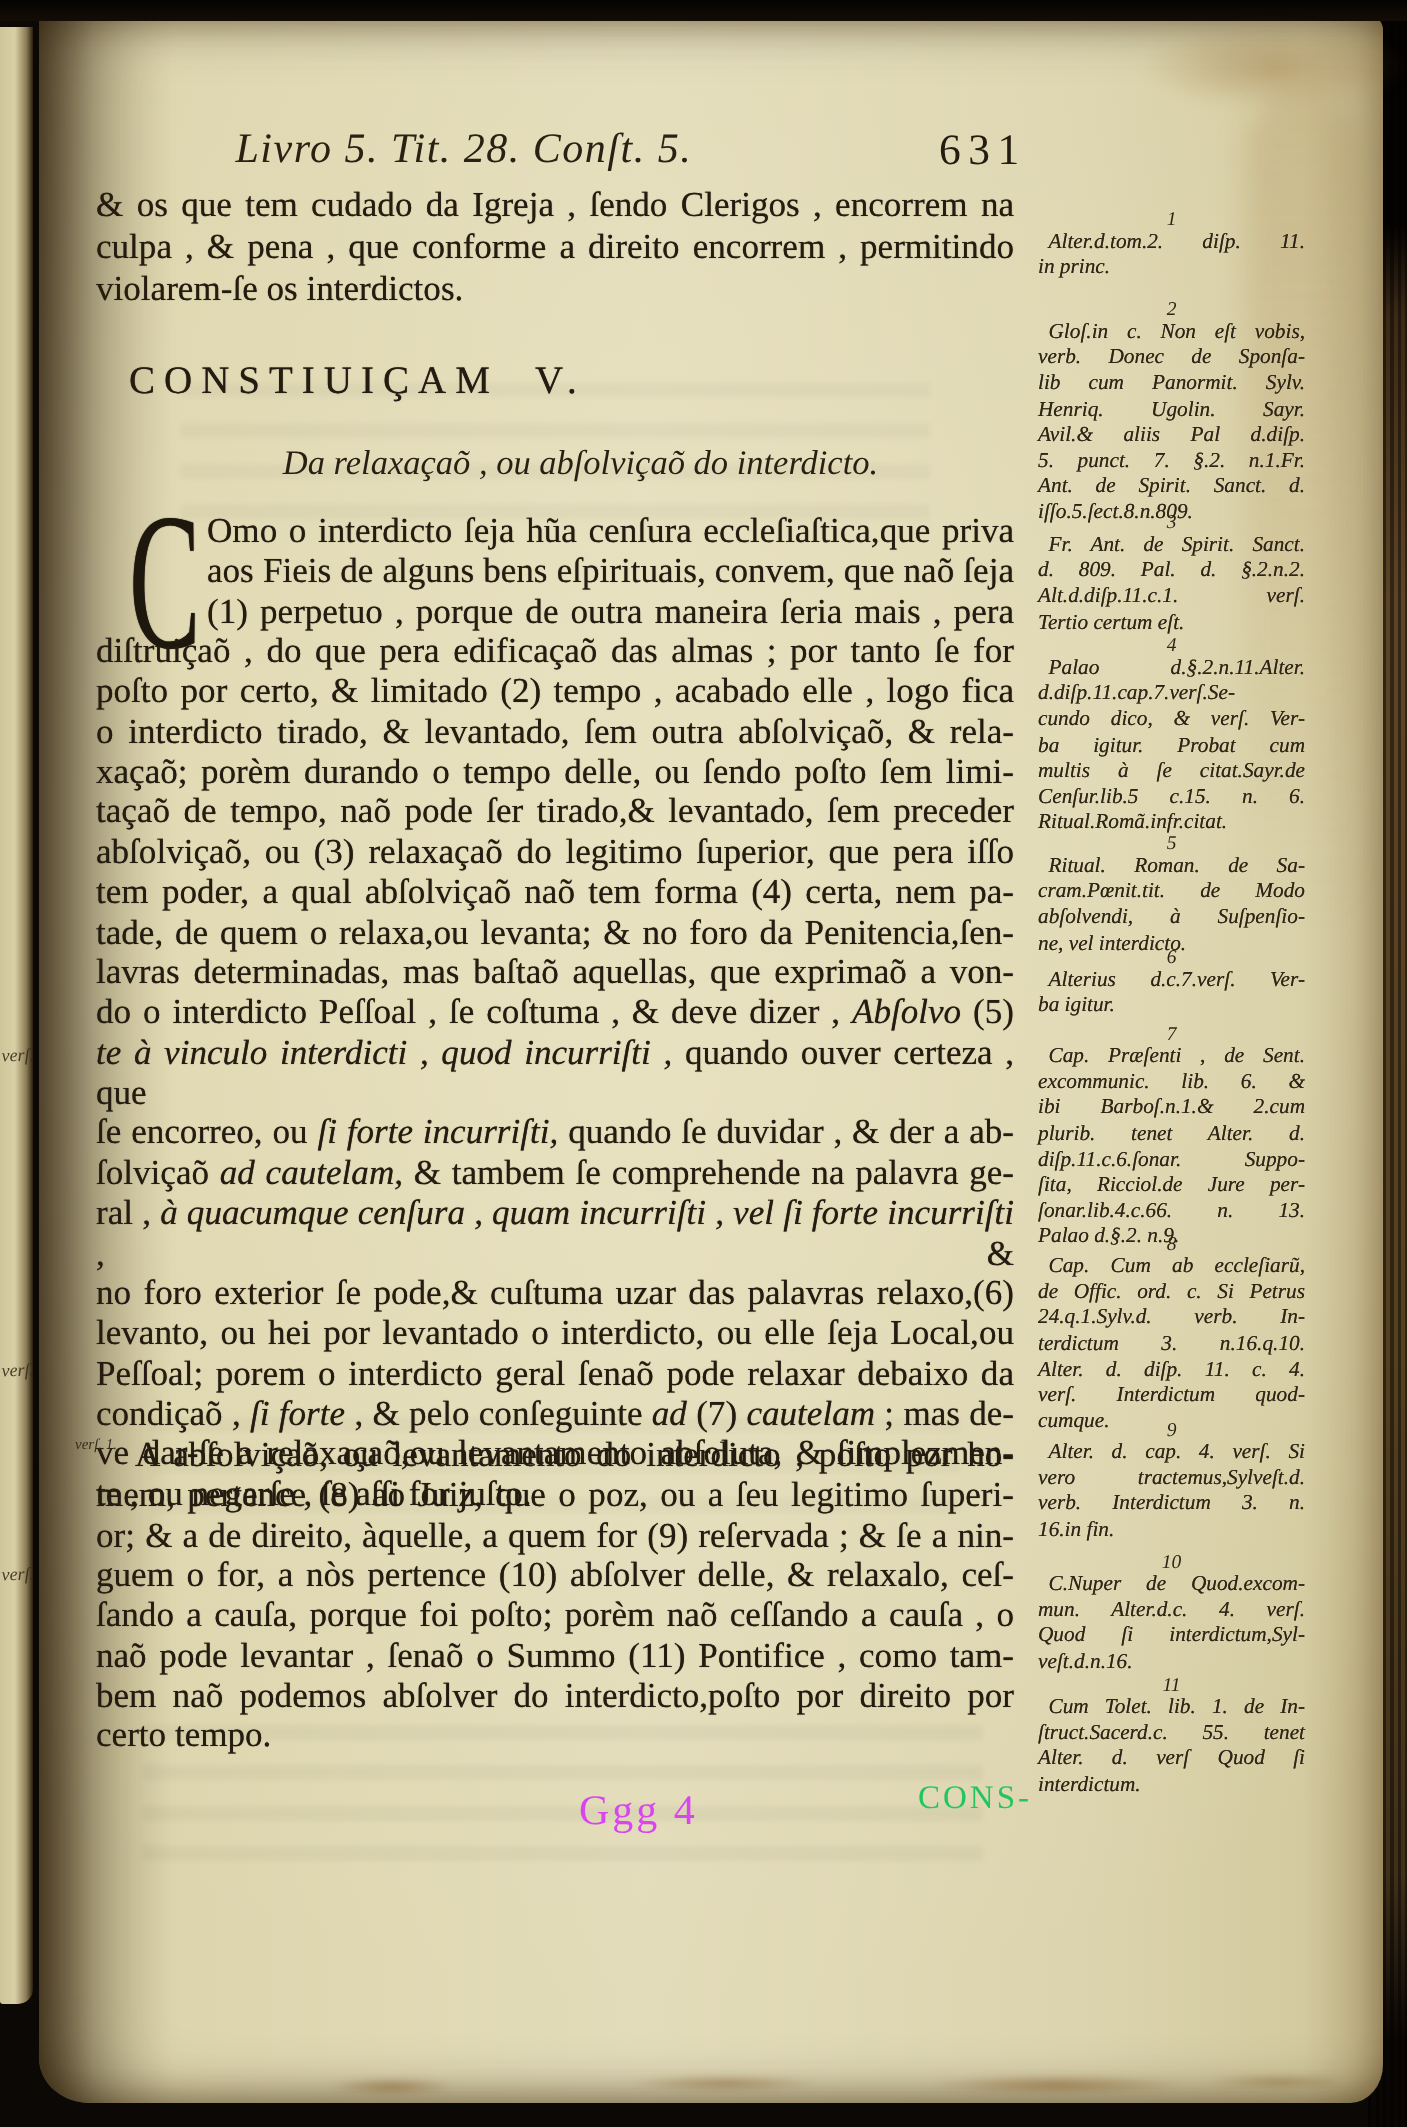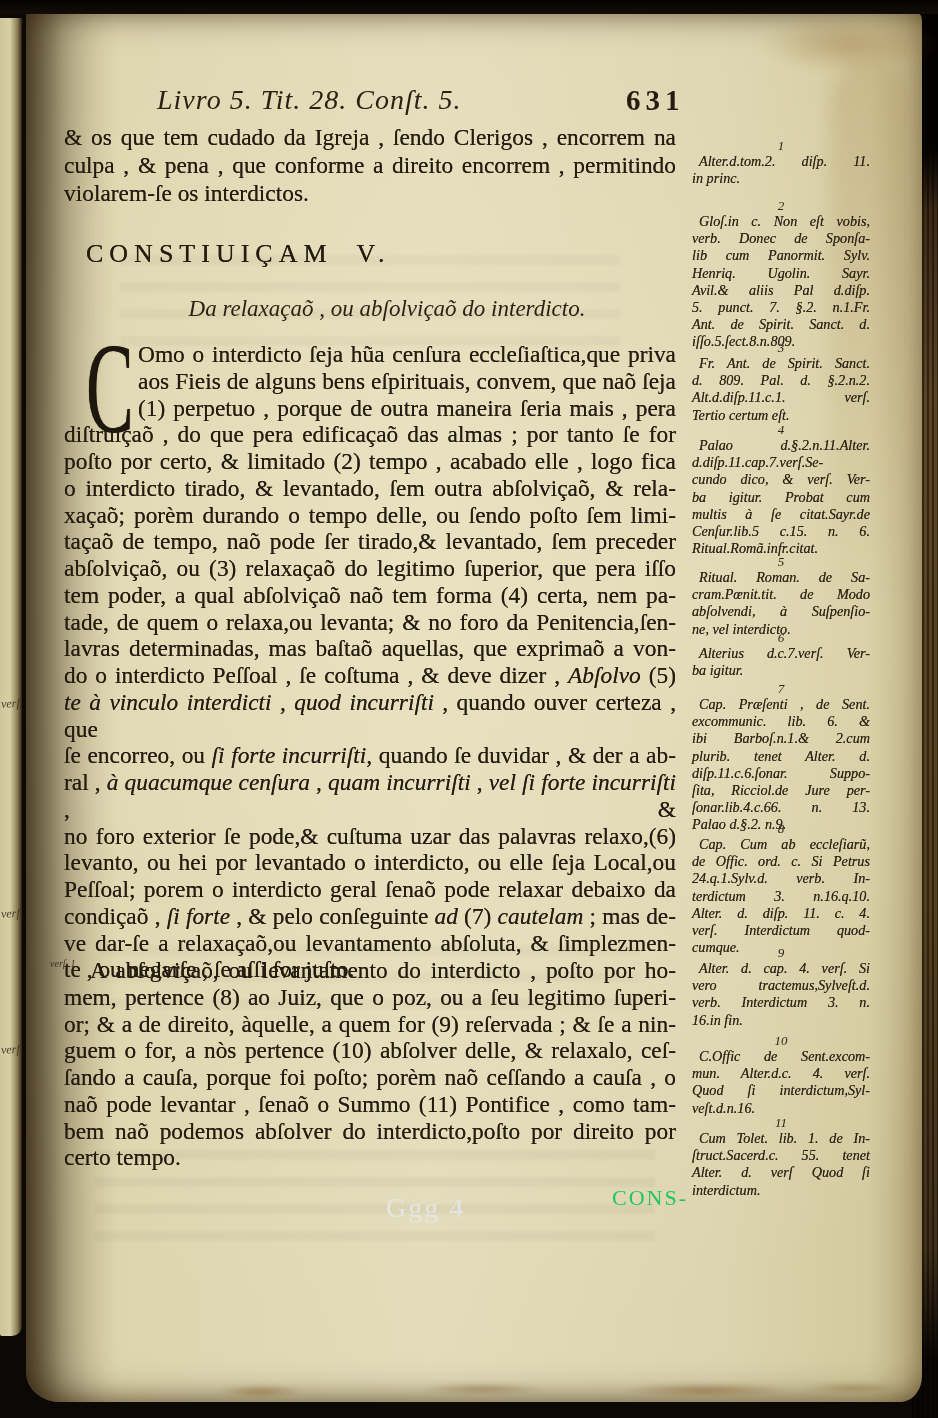--- a/index.html
+++ b/index.html
@@ -60,21 +60,21 @@
   .bleed.b3{left:95px;top:1150px;width:560px;height:95px;opacity:.12;}
 
   
   .overlay{position:absolute;inset:0;color:#241c11;}
   .it{font-style:italic;}
   .block{position:absolute;}
   .running-head{
     left:157px;top:84px;width:500px;text-align:left;
     font-style:italic;font-size:28px;letter-spacing:1px;color:#2a2114;
   }
-  .folio{left:626px;top:84px;width:80px;font-size:29px;letter-spacing:5px;color:#241c11;font-weight:bold;}
+  .folio{left:626px;top:84px;width:80px;font-size:29px;letter-spacing:5px;color:#241c11;}
   #intro,#para1,#para2{left:64px;width:612px;font-size:23.4px;line-height:26.75px;}
   #intro{top:123px;line-height:28.2px;}
   #para1{top:341px;}
   #para2{top:957px;}
   .bline{text-align:justify;text-align-last:justify;white-space:normal;
     text-shadow:0 0 .5px rgba(42,32,18,.85);}
   .bline:last-child{text-align-last:left;}
   #para1 .bline:nth-child(-n+3){padding-left:74px;}
   #para2 .bline:first-child{text-indent:26px;}
   .dropcap{
@@ -102,21 +102,21 @@
   .note:nth-of-type(2){top:198px;}
   .note:nth-of-type(3){top:340px;}
   .note:nth-of-type(4){top:422px;}
   .note:nth-of-type(5){top:554px;}
   .note:nth-of-type(6){top:630px;}
   .note:nth-of-type(7){top:681px;}
   .note:nth-of-type(8){top:821px;}
   .note:nth-of-type(9){top:945px;}
   .note:nth-of-type(10){top:1033px;}
   .note:nth-of-type(11){top:1115px;}
-  .signature{left:386px;top:1192px;font-size:28px;letter-spacing:2px;color:#e5e5e5;}
+  .signature{left:386px;top:1192px;font-size:28px;letter-spacing:2px;color:#d946ef;}
   .catchword{left:612px;top:1185px;font-size:22px;letter-spacing:2px;color:#22c55e;}
   #gutter-frags{position:absolute;left:0;top:0;width:26px;height:1418px;overflow:hidden;}
   .gfrag{position:absolute;left:1px;width:40px;font-style:italic;font-size:12px;color:rgba(55,44,26,.9);
     transform:rotate(-2deg);}
   .gfrag:nth-of-type(1){top:696px;}
   .gfrag:nth-of-type(2){top:906px;}
   .gfrag:nth-of-type(3){top:1042px;}
 </style>
 </head>
 <body>
@@ -156,20 +156,21 @@
       <div class="bline">o interdicto tirado, &amp; levantado, ſem outra abſolviçaõ, &amp; rela-</div>
       <div class="bline">xaçaõ; porèm durando o tempo delle, ou ſendo poſto ſem limi-</div>
       <div class="bline">taçaõ de tempo, naõ pode ſer tirado,&amp; levantado, ſem preceder</div>
       <div class="bline">abſolviçaõ, ou (3) relaxaçaõ do legitimo ſuperior, que pera iſſo</div>
       <div class="bline">tem poder, a qual abſolviçaõ naõ tem forma (4) certa, nem pa-</div>
       <div class="bline">tade, de quem o relaxa,ou levanta; &amp; no foro da Penitencia,ſen-</div>
       <div class="bline">lavras determinadas, mas baſtaõ aquellas, que exprimaõ a von-</div>
       <div class="bline"><span>do o interdicto Peſſoal , ſe coſtuma , &amp; deve dizer , </span><span class="it">Abſolvo</span><span> (5)</span></div>
       <div class="bline"><span class="it">te à vinculo interdicti , quod incurriſti ,</span><span> quando ouver certeza , que</span></div>
       <div class="bline"><span>ſe encorreo, ou </span><span class="it">ſi forte incurriſti,</span><span> quando ſe duvidar , &amp; der a ab-</span></div>
+      <div class="bline"><span>ſolviçaõ </span><span class="it">ad cautelam,</span><span> &amp; tambem ſe comprehende na palavra ge-</span></div>
       <div class="bline"><span>ral , </span><span class="it">à quacumque cenſura , quam incurriſti , vel ſi forte incurriſti</span><span> , &amp;</span></div>
       <div class="bline">no foro exterior ſe pode,&amp; cuſtuma uzar das palavras relaxo,(6)</div>
       <div class="bline">levanto, ou hei por levantado o interdicto, ou elle ſeja Local,ou</div>
       <div class="bline">Peſſoal; porem o interdicto geral ſenaõ pode relaxar debaixo da</div>
       <div class="bline"><span>condiçaõ , </span><span class="it">ſi forte</span><span> , &amp; pelo conſeguinte </span><span class="it">ad</span><span> (7) </span><span class="it">cautelam</span><span> ; mas de-</span></div>
       <div class="bline">ve dar-ſe a relaxaçaõ,ou levantamento abſoluta, &amp; ſimplezmen-</div>
       <div class="bline">te , ou negarſe , ſe aſſi for juſto.</div>
     </div>
 
   <div class="block verse-label">verſ. 1.</div>
@@ -253,21 +254,21 @@
       </div>
       <div class="note">
         <div class="note-num">9</div>
         <div class="nline first">Alter. d. cap. 4. verſ. Si</div>
         <div class="nline">vero tractemus,Sylveſt.d.</div>
         <div class="nline">verb. Interdictum 3. n.</div>
         <div class="nline">16.in fin.</div>
       </div>
       <div class="note">
         <div class="note-num">10</div>
-        <div class="nline first">C.Offic de Sent.excom-</div>
+        <div class="nline first">C.Nuper de Quod.excom-</div>
         <div class="nline">mun. Alter.d.c. 4. verſ.</div>
         <div class="nline">Quod ſi interdictum,Syl-</div>
         <div class="nline">veſt.d.n.16.</div>
       </div>
       <div class="note">
         <div class="note-num">11</div>
         <div class="nline first">Cum Tolet. lib. 1. de In-</div>
         <div class="nline">ſtruct.Sacerd.c. 55. tenet</div>
         <div class="nline">Alter. d. verſ Quod ſi</div>
         <div class="nline">interdictum.</div>

